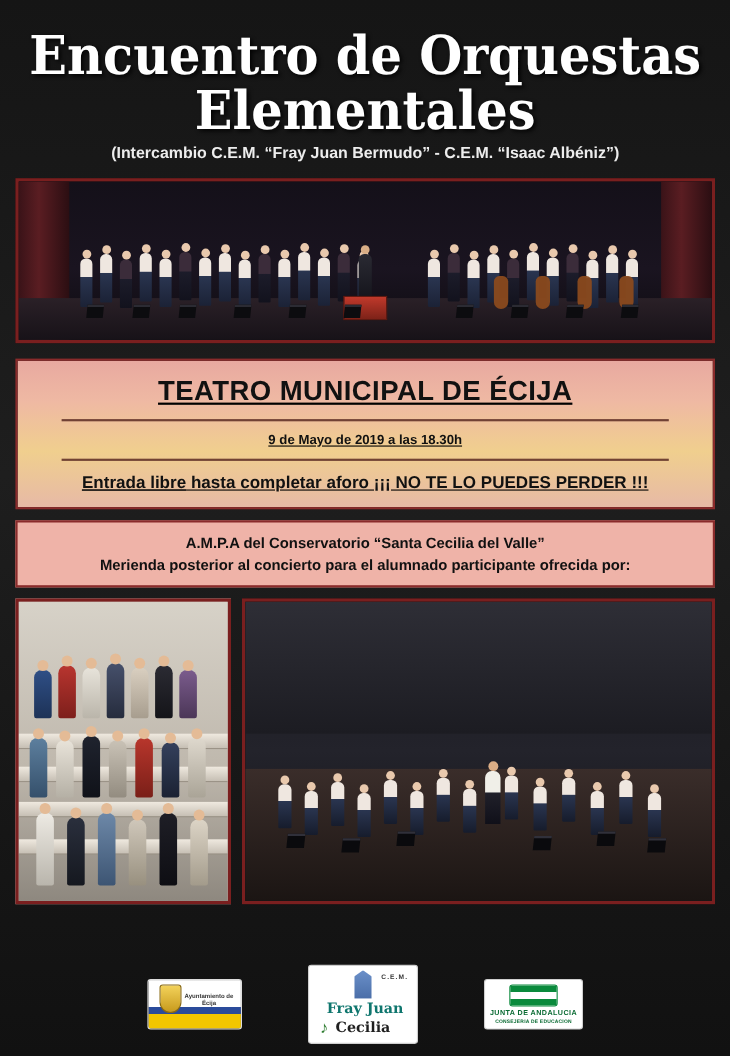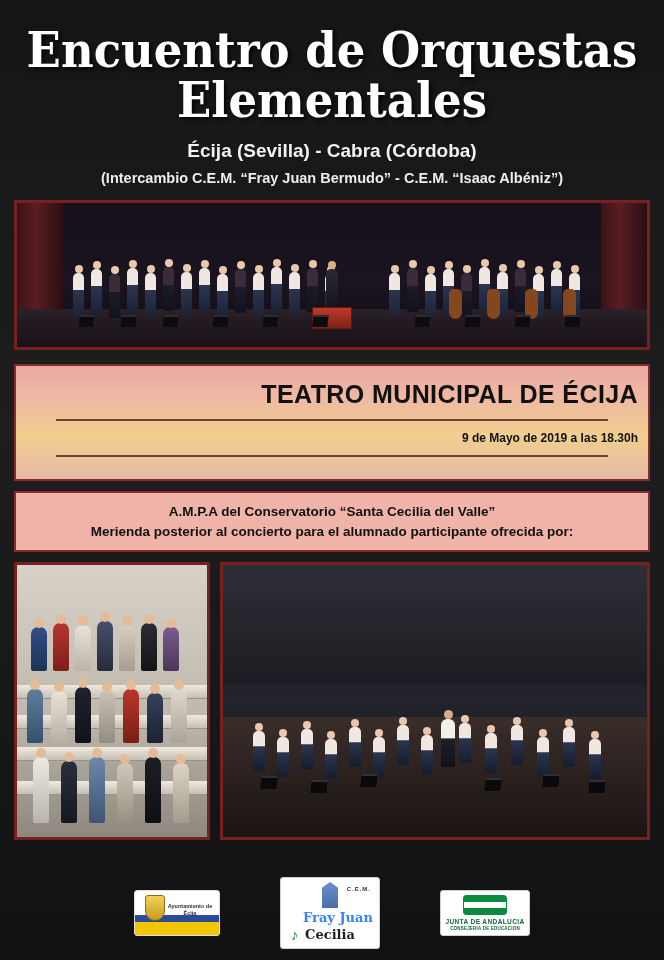--- a/index.html
+++ b/index.html
@@ -115,21 +115,22 @@
     transform: skewX(-6deg);
   }
 
   
   .info-panel {
     margin: 14px auto 0 auto;
     width: 636px;
     border: 2px solid #8a2b2b;
     background: linear-gradient(180deg, #e8a9a0 0%, #efb9a3 28%, #f0cf8e 62%, #e7b9a6 100%);
     padding: 14px 10px 12px 10px;
-    text-align: right;
+    text-align: center;
+    text-decoration: underline;
   }
   .venue {
     font-size: 25px;
     font-weight: bold;
     color: #111;
     letter-spacing: .4px;
   }
   .rule {
     height: 2px; background: #5a2a22; margin: 10px 30px; opacity: .85;
   }
@@ -242,23 +243,23 @@
     position:absolute; left: 50%; transform: translateX(-50%);
     top: 4px; width: 16px; height: 26px;
     background: linear-gradient(180deg,#6b90c9,#4a6ea8);
     clip-path: polygon(50% 0, 100% 22%, 100% 100%, 0 100%, 0 22%);
   }
   .cem-label {
     position:absolute; left:0; right:0; top: 8px; text-align:right; padding-right:8px;
     font-size: 6px; font-weight:bold; color:#333; letter-spacing:1px;
   }
   .cem-name {
-    position:absolute; left:16px; right:0; top: 33px; text-align:center;
+    position:absolute; left:16px; right:0; top: 33px; text-align:left;
     font-family:"DejaVu Serif", serif;
-    font-size: 13px; font-weight:bold; color:#3b82f6; line-height:1.05;
+    font-size: 13px; font-weight:bold; color:#0f766e; line-height:1.05;
   }
   .cem-name2 {
     position:absolute; left:0; right:0; top: 49px; text-align:center;
     font-family:"DejaVu Serif", serif;
     font-size: 13px; font-weight:bold; color:#1f1f1f;
   }
   .cem-note {
     position:absolute; left: 10px; bottom: 5px; font-size: 15px; color:#2f7d32;
   }
   .logo-junta {
@@ -282,21 +283,20 @@
   }
 </style>
 </head>
 <body>
 
 <div class="poster">
 
   <div class="title-block">
     <div class="title-line1">Encuentro de Orquestas</div>
     <div class="title-line2">Elementales</div>
-    <div class="subtitle-cities">Écija (Sevilla) - Cabra (Córdoba)</div>
     <div class="subtitle-exchange">(Intercambio C.E.M. “Fray Juan Bermudo” - C.E.M. “Isaac Albéniz”)</div>
   </div>
 
   <div class="photo-main">
     <div class="stage-bg"></div>
     <div class="curtain left"></div>
     <div class="curtain right"></div>
     <div class="stage-floor"></div>
     <div class="musicians">
       <div class="m head" style="left:56px; bottom:4px;"></div>
@@ -342,20 +342,23 @@
     <div class="stand" style="left:448px;"></div>
     <div class="stand" style="left:498px;"></div>
     <div class="stand" style="left:548px;"></div>
   </div>
 
   <div class="info-panel">
     <div class="venue">TEATRO MUNICIPAL DE ÉCIJA</div>
     <div class="rule"></div>
     <div class="date">9 de Mayo de 2019 a las 18.30h</div>
     <div class="rule"></div>
+    <div class="freeline">
+      <u>Entrada libre</u><span> hasta completar aforo ¡¡¡ NO TE LO PUEDES PERDER !!!</span>
+    </div>
   </div>
 
   <div class="notes-panel">
     <p>A.M.P.A del Conservatorio “Santa Cecilia del Valle”</p>
     <p>Merienda posterior al concierto para el alumnado participante ofrecida por:</p>
   </div>
 
   <div class="photos-row">
     <div class="photo-left">
       <div class="hall-bg"></div>

